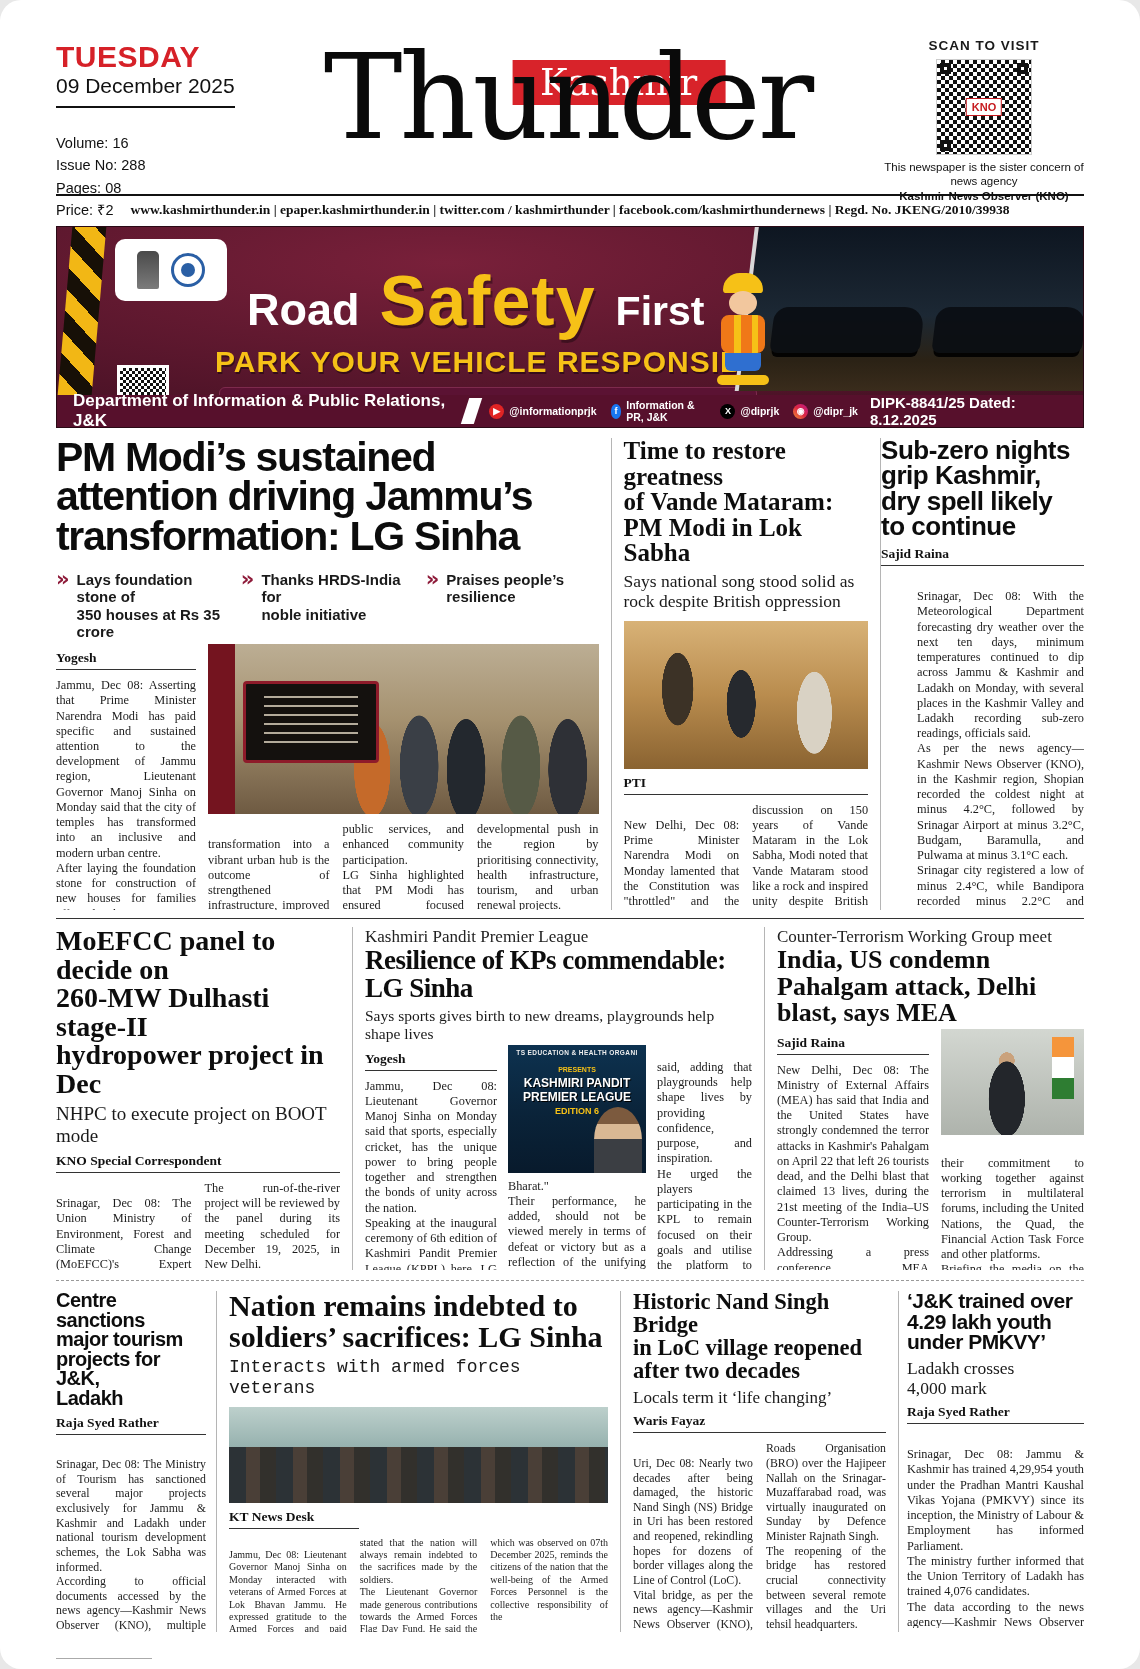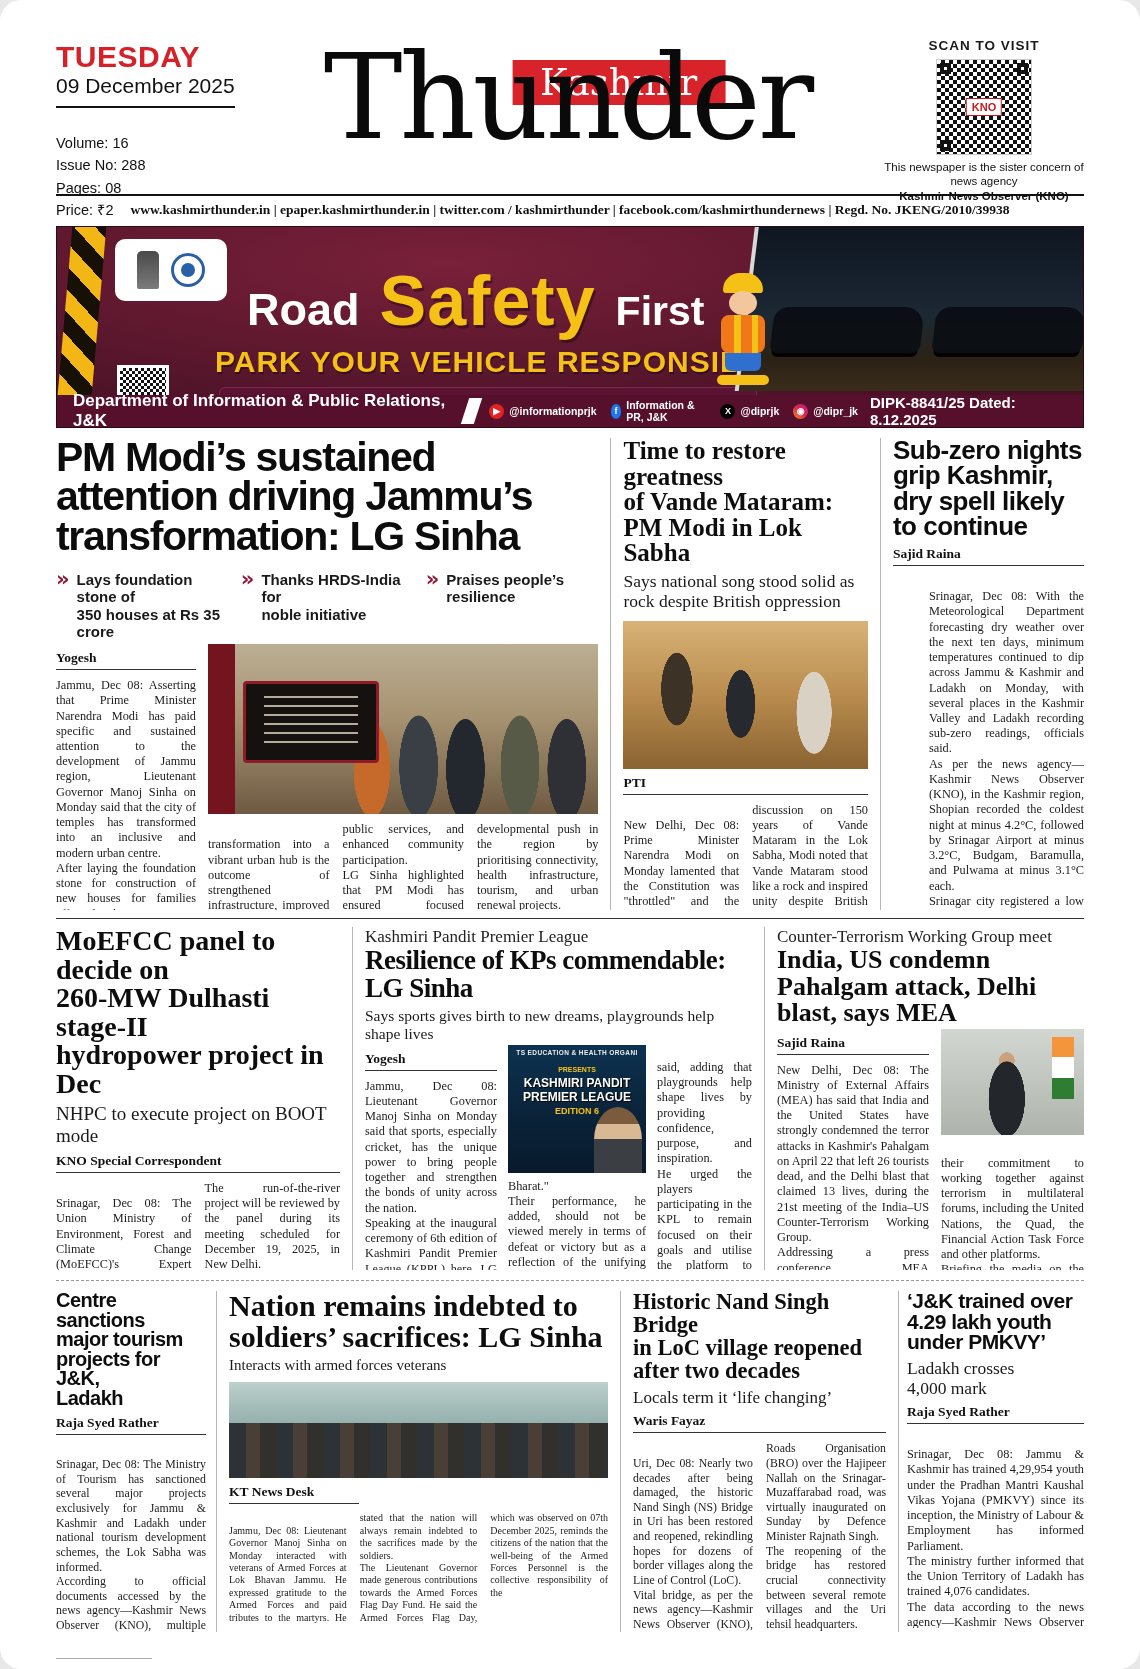--- a/index.html
+++ b/index.html
@@ -128,21 +128,21 @@
   .story-vande { width:272px; padding:0 12px; border-left:1px solid #b5b5b5; }
   .story-vande .h-serif { font-size:25px; }
   .photo-vande { position:relative; height:148px; margin-top:10px;
       background:
         radial-gradient(26px 60px at 22% 46%, #3c3226 0 60%, rgba(0,0,0,0) 61%),
         radial-gradient(24px 56px at 48% 56%, #26292e 0 60%, rgba(0,0,0,0) 61%),
         radial-gradient(30px 70px at 78% 62%, #d9d2c4 0 58%, rgba(0,0,0,0) 59%),
         linear-gradient(180deg,#d8b277 0%, #b98c4e 50%, #8a6331 100%); }
   .story-vande .cols2 { height:206px; }
 
-  .story-subzero { width:206px; padding-left:12px; border-left:1px solid #b5b5b5; }
+  .story-subzero { width:206px; border-left:1px solid #b5b5b5; }
   .story-subzero .h-sans { font-size:26px; }
   .story-subzero .body { height:352px;margin-left:36px; }
 
   
   .mid-band { display:flex; border-top:1.5px solid #333; margin-top:8px; padding-top:8px;
               height:352px; overflow:hidden; }
   .story-moefcc { width:296px; padding-right:12px; }
   .story-moefcc .h-serif { font-size:28px; }
   .story-moefcc .subhead { font-size:19px; }
   .story-moefcc .cols2 { height:212px; }
@@ -180,21 +180,21 @@
       background:linear-gradient(180deg,#f5953b 0 33%, #fff 33% 66%, #2e7d32 66%); }
 
   
   .bot-band { display:flex; border-top:1px dashed #999; margin-top:10px; padding-top:10px;
               height:352px; overflow:hidden; }
   .story-tourism { width:160px; padding-right:10px; }
   .story-tourism .h-sans { font-size:20px; }
   .story-tourism .body { font-size:11.8px; height:230px; }
   .story-soldiers { width:404px; padding:0 12px; border-left:1px solid #b5b5b5; }
   .story-soldiers .h-serif { font-size:30px; }
-  .story-soldiers .subhead { font-size:15px; }
+  .story-soldiers .subhead { font-size:18px;font-family:Liberation Mono, monospace; }
   .photo-veterans { position:relative; height:96px; margin-top:8px; overflow:hidden;
       background:linear-gradient(180deg,#bdd0cc 0%, #93afac 45%, #6d8a87 100%); }
   .crowd { position:absolute; left:0; right:0; bottom:0; height:58%;
       background:repeating-linear-gradient(90deg,#2c3236 0 17px, #4a3f37 17px 31px, #32302c 31px 47px); }
   .story-soldiers .byline { width:130px; }
   .story-soldiers .cols3 { height:122px; font-size:10px; }
   .story-bridge { width:278px; padding:0 12px; border-left:1px solid #b5b5b5; }
   .story-bridge .h-serif { font-size:22.5px; }
   .story-bridge .subhead { font-size:17px; }
   .story-bridge .cols2 { height:218px; font-size:11.8px; }

